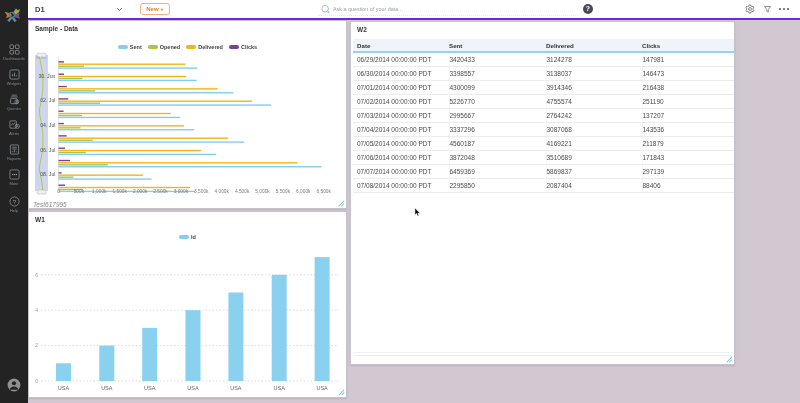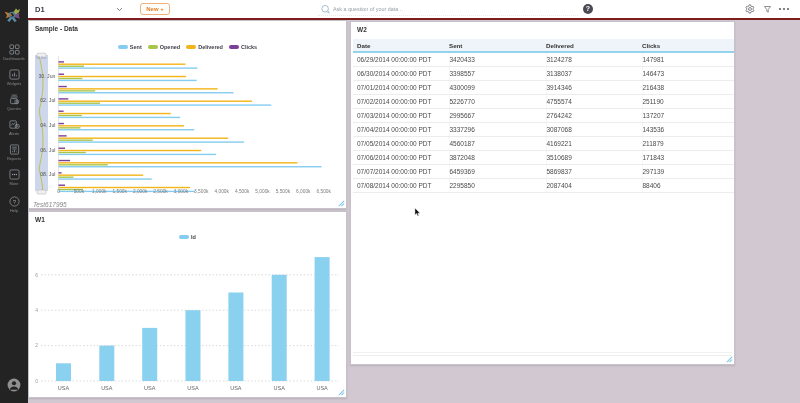--- a/index.html
+++ b/index.html
@@ -1,20 +1,20 @@
 <!DOCTYPE html>
 <html><head>
 <meta charset="utf-8">
 <style>
 * { margin:0; padding:0; box-sizing:border-box; }
 html,body { width:800px; height:403px; overflow:hidden; font-family:"Liberation Sans", sans-serif; }
 body { position:relative; background:#d1c8d1; }
 
 
-#topbar { position:absolute; left:28px; top:0; width:772px; height:20px; background:#fff; border-bottom:2px solid #7f1d1d; }
+#topbar { position:absolute; left:28px; top:0; width:772px; height:20px; background:#fff; border-bottom:2px solid #6d28d9; }
 #d1 { position:absolute; left:7px; top:5px; font-size:7.5px; font-weight:bold; color:#3b3b46; }
 #chev { position:absolute; left:88px; top:6px; width:7px; height:7px; color:#666; }
 #newbtn { position:absolute; left:112px; top:3px; width:30px; height:12px; border:1px solid #f0b27a; border-radius:3px; background:#fff; color:#e67e22; font-size:6px; font-weight:bold; text-align:center; line-height:11px; }
 #askicon { position:absolute; left:292px; top:4px; width:11px; height:11px; }
 #asktext { position:absolute; left:305px; top:6px; font-size:5.4px; color:#9aa0a6; }
 #askline { position:absolute; left:290px; top:15px; width:260px; border-bottom:1px dotted #ececec; }
 #qmark { position:absolute; left:555px; top:4px; width:10px; height:10px; border-radius:50%; background:#4a4a55; color:#fff; font-size:7px; font-weight:bold; text-align:center; line-height:10px; }
 .topicon { position:absolute; top:4px; color:#6b6b75; }
 
 

